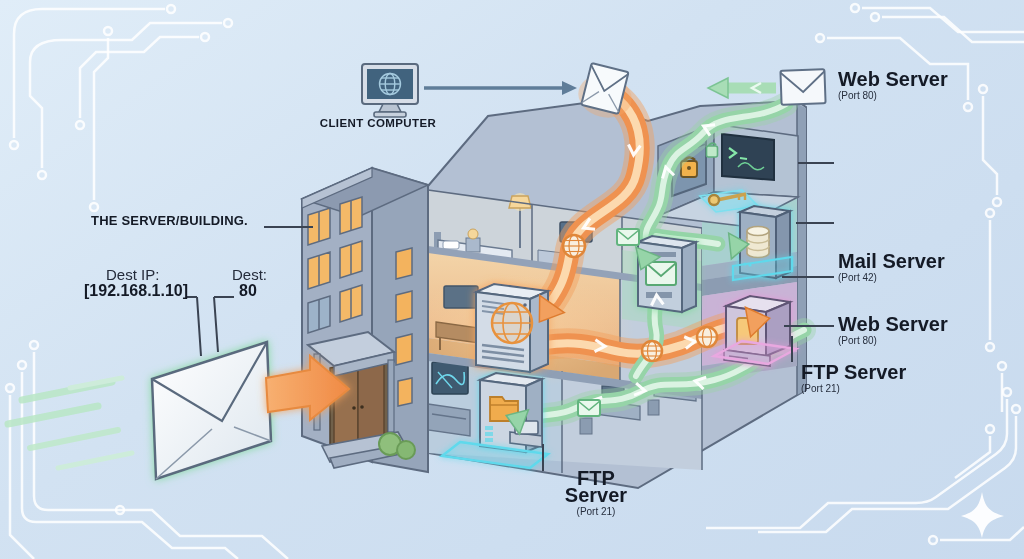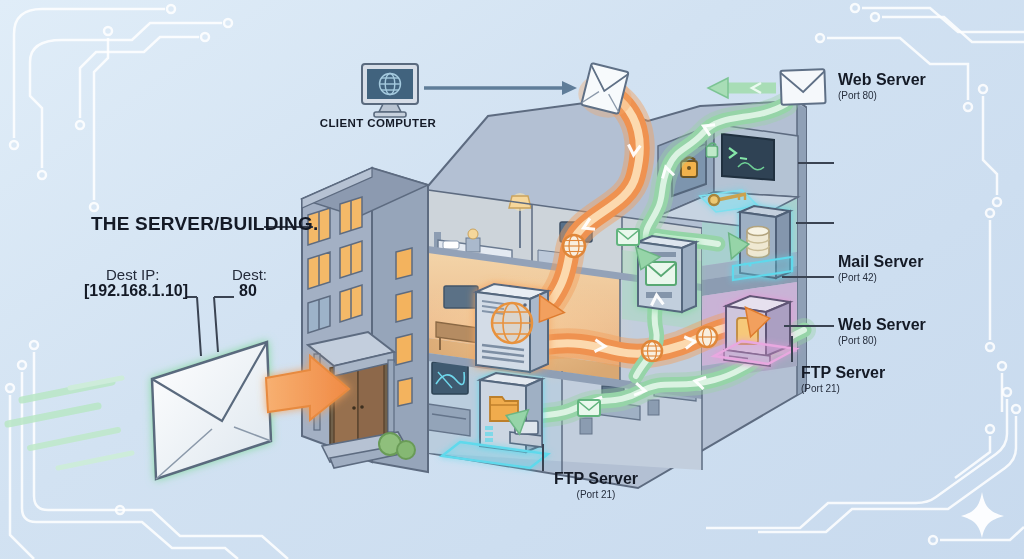--- a/index.html
+++ b/index.html
@@ -4,25 +4,25 @@
 <style>
   html,body{margin:0;padding:0;background:#b9cbdf;}
   .stage{
     position:relative;width:1024px;height:559px;overflow:hidden;
     background:linear-gradient(145deg,#e0edf8 0%,#d2e2f2 40%,#c8daee 100%);
     font-family:"Liberation Sans",sans-serif;color:#1a2030;
   }
   .stage svg{position:absolute;left:0;top:0;}
   .lbl{position:absolute;white-space:nowrap;}
   .client-label{font-weight:bold;font-size:11.5px;letter-spacing:.4px;color:#141a27;text-align:center;width:128px;}
-  .building-label{font-weight:bold;font-size:19px;letter-spacing:.2px;color:#141a26;}
+  .building-label{font-weight:bold;font-size:13px;letter-spacing:.2px;color:#141a26;}
   .pkt-l{font-size:15px;color:#242b3a;}
   .pkt-v{font-weight:bold;font-size:16px;color:#141a26;}
   .portlabel{position:absolute;}
-  .portlabel .t{font-weight:bold;font-size:16px;line-height:17px;color:#141a26;}
+  .portlabel .t{font-weight:bold;font-size:20px;line-height:17px;color:#141a26;}
   .portlabel .s{font-size:10px;line-height:16px;color:#262e3d;}
   .center{text-align:center;}
 </style>
 </head>
 <body>
 
 <div class="stage">
 
 <svg width="1024" height="559" viewBox="0 0 1024 559">
   <defs>

